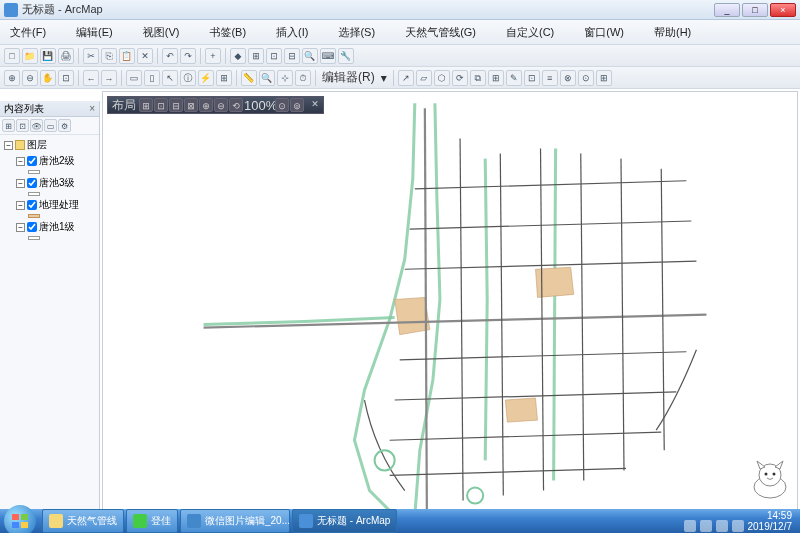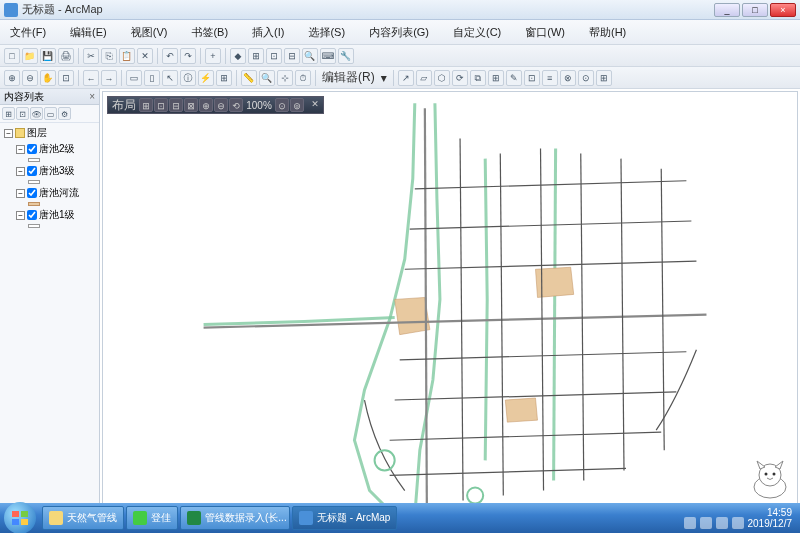--- a/index.html
+++ b/index.html
@@ -5,66 +5,66 @@
 * { margin: 0; padding: 0; box-sizing: border-box; }
 body { font-family: "Microsoft YaHei", Tahoma, sans-serif; font-size: 11px; width: 800px; height: 533px; overflow: hidden; background: #fff; position: relative; }
 
 .titlebar { height: 20px; background: linear-gradient(#eef4fb, #d7e4f2); display: flex; align-items: center; padding: 0 4px; border-bottom: 1px solid #b5c7de; }
 .titlebar .icon { width: 14px; height: 14px; background: #4a90d9; border-radius: 2px; margin-right: 4px; }
 .titlebar .title { flex: 1; color: #333; }
 .winbtns { display: flex; gap: 2px; }
 .winbtn { width: 26px; height: 14px; background: linear-gradient(#eef,#cce); border: 1px solid #9ab; border-radius: 2px; font-size: 9px; text-align: center; line-height: 12px; cursor: pointer; }
 .winbtn.close { background: linear-gradient(#f88,#d33); color: #fff; border-color: #a22; }
 
-.menubar { height: 18px; background: linear-gradient(#f7f9fc,#e9eef5); display: flex; align-items: center; padding: 12px 4px; gap: 12px; border-bottom: 1px solid #d0d8e2; }
+.menubar { height: 18px; background: linear-gradient(#f7f9fc,#e9eef5); display: flex; align-items: center; padding: 12px 4px; gap: 18px; border-bottom: 1px solid #d0d8e2; }
 .menubar span { padding: 1px 6px; cursor: pointer; color: #222; }
 
 .toolbar { height: 22px; background: linear-gradient(#f3f6fa,#e5eaf1); display: flex; align-items: center; padding: 0 4px; gap: 2px; border-bottom: 1px solid #d0d8e2; }
 .tbtn { width: 16px; height: 16px; background: #eef2f7; border: 1px solid #c5cfdb; border-radius: 2px; cursor: pointer; font-size: 9px; text-align: center; line-height: 14px; color: #456; }
 .tsep { width: 1px; height: 16px; background: #c5cfdb; margin: 0 2px; }
 .tlabel { font-size: 12px; color: #333; padding: 0 2px; }
 
 .workspace { display: flex; height: 441px; }
 
-.sidepanel { width: 100px; background: #f6f8fb; border-right: 1px solid #c5cfdb; display: flex; flex-direction: column; }
+.sidepanel { width: 100px; background: #f6f8fb; border-right: 1px solid #c5cfdb; display: flex; flex-direction: column; margin-top: 12px; }
 .sidepanel-head { height: 16px; background: linear-gradient(#e9eef5,#dde4ee); border-bottom: 1px solid #c5cfdb; padding: 0 4px; font-size: 10px; display: flex; align-items: center; justify-content: space-between; }
 .sidepanel-head .x { cursor: pointer; color: #666; }
 .mini-toolbar { height: 18px; display: flex; align-items: center; gap: 1px; padding: 0 2px; border-bottom: 1px solid #dde4ee; }
 .mini-toolbar .tbtn { width: 13px; height: 13px; font-size: 8px; }
 
 .tree { flex: 1; padding: 2px 2px; font-size: 10px; overflow: auto; }
 .tree-item { display: flex; align-items: center; gap: 2px; padding: 1px 0; cursor: pointer; }
 .tree-item.l0 { padding-left: 2px; }
 .tree-item.l1 { padding-left: 14px; }
 .tree-item.l2 { padding-left: 26px; }
 .tree-exp { width: 9px; height: 9px; border: 1px solid #888; font-size: 8px; text-align: center; line-height: 7px; background: #fff; }
 .tree-chk { width: 10px; height: 10px; }
 .tree-ico { width: 10px; height: 10px; background: #f5d87a; border: 1px solid #c0a040; }
 .tree-sym { width: 12px; height: 4px; background: #fff; border: 1px solid #999; }
 .tree-sym.tan { background: #e8c9a0; border-color: #c09060; }
 
 .mapview { flex: 1; background: #fff; position: relative; border: 1px solid #c5cfdb; margin: 2px; }
 .maptoolbar { position: absolute; top: 4px; left: 4px; height: 18px; background: linear-gradient(#4a5568,#2d3748); display: flex; align-items: center; gap: 1px; padding: 8px 2px; border: 1px solid #556; }
 .maptoolbar .tbtn { width: 14px; height: 14px; background: #556; border-color: #667; color: #ccc; }
-.maptoolbar .zoom { width: 30px; font-size: 10px; color: #ddd; text-align: center; }
+.maptoolbar .zoom { width: 30px; font-size: 13px; color: #ddd; text-align: center; }
 .maptoolbar .x { width: 12px; height: 12px; color: #ccc; cursor: pointer; text-align: center; font-size: 9px; margin-left: 4px; }
 
 .mapsvg { width: 100%; height: 100%; }
 .mapsvg .road { stroke: #555; stroke-width: 1.2; fill: none; }
 .mapsvg .road2 { stroke: #888; stroke-width: 2.2; fill: none; }
 .mapsvg .green { stroke: #7fc9a0; stroke-width: 3; fill: none; opacity: 0.8; }
 .mapsvg .block { fill: #e8c9a0; stroke: #c09060; stroke-width: 0.5; }
 
 .maptabs { position: absolute; bottom: 0; left: 0; height: 16px; display: flex; gap: 1px; padding: 0 4px; }
 .maptab { padding: 0 6px; font-size: 9px; background: #eef2f7; border: 1px solid #c5cfdb; border-bottom: none; cursor: pointer; display: flex; align-items: center; gap: 2px; }
 .maptab .icon { width: 8px; height: 8px; background: #7ab; border-radius: 1px; }
 
 .cat { position: absolute; right: 6px; bottom: 34px; width: 48px; height: 40px; }
 
-.taskbar { position: absolute; bottom: 0; left: 0; right: 0; height: 30px; background: linear-gradient(#6baae8,#3a7fce 40%,#2560a8); display: flex; align-items: center; padding: 8px 4px; gap: 2px; }
+.taskbar { position: absolute; bottom: 0; left: 0; right: 0; height: 24px; background: linear-gradient(#6baae8,#3a7fce 40%,#2560a8); display: flex; align-items: center; padding: 8px 4px; gap: 2px; }
 .start { width: 32px; height: 32px; border-radius: 50%; background: radial-gradient(circle at 35% 35%, #9fe0ff, #1e6fc0); display: flex; align-items: center; justify-content: center; cursor: pointer; margin-right: 4px; }
 .start-flag { width: 16px; height: 14px; position: relative; }
 .start-flag div { position: absolute; width: 7px; height: 6px; }
 .sf1 { top:0; left:0; background:#f65; }
 .sf2 { top:0; right:0; background:#7c4; }
 .sf3 { bottom:0; left:0; background:#48f; }
 .sf4 { bottom:0; right:0; background:#fc4; }
 .taskbtn { height: 24px; padding: 0 6px; background: linear-gradient(#7fb8ec,#4a8fd4); border: 1px solid #2a6fb0; border-radius: 2px; display: flex; align-items: center; gap: 4px; color: #fff; font-size: 10px; cursor: pointer; max-width: 110px; overflow: hidden; white-space: nowrap; }
 .taskbtn .ico { width: 14px; height: 14px; background: #fff; border-radius: 2px; flex-shrink: 0; }
 .taskbtn.active { background: linear-gradient(#3a7fc0,#2560a0); }
@@ -85,21 +85,21 @@
   </div>
 </div>
 
 <div class="menubar">
   <span>文件(F)</span>
   <span>编辑(E)</span>
   <span>视图(V)</span>
   <span>书签(B)</span>
   <span>插入(I)</span>
   <span>选择(S)</span>
-  <span>内容列表(G)</span>
+  <span>天然气管线(G)</span>
   <span>自定义(C)</span>
   <span>窗口(W)</span>
   <span>帮助(H)</span>
 </div>
 
 <div class="toolbar">
   <div class="tbtn">□</div>
   <div class="tbtn">📁</div>
   <div class="tbtn">💾</div>
   <div class="tbtn">🖨</div>
@@ -192,21 +192,21 @@
         <span class="tree-exp">−</span>
         <input type="checkbox" class="tree-chk" checked="" style="">
         <span>唐池3级</span>
       </div>
       <div class="tree-item l2">
           <span class="tree-sym"></span>
         </div>
       <div class="tree-item l1">
         <span class="tree-exp">−</span>
         <input type="checkbox" class="tree-chk" checked="" style="">
-        <span>唐池河流</span>
+        <span>地理处理</span>
       </div>
       <div class="tree-item l2">
           <span class="tree-sym tan"></span>
         </div>
       <div class="tree-item l1">
         <span class="tree-exp">−</span>
         <input type="checkbox" class="tree-chk" checked="" style="">
         <span>唐池1级</span>
       </div>
       <div class="tree-item l2">
@@ -296,22 +296,22 @@
   </div>
   <div class="taskbtn">
       <div class="ico" style="background:#f5d87a"></div>
       <span>天然气管线</span>
     </div>
   <div class="taskbtn">
       <div class="ico" style="background:#4c4"></div>
       <span>登佳</span>
     </div>
   <div class="taskbtn">
-      <div class="ico" style="background:#284"></div>
-      <span>管线数据录入(长...</span>
+      <div class="ico" style="background:#48c"></div>
+      <span>微信图片编辑_20...</span>
     </div>
   <div class="taskbtn active">
       <div class="ico" style="background:#4a90d9"></div>
       <span>无标题 - ArcMap</span>
     </div>
   <div class="tray">
     <div class="tico"></div>
     <div class="tico"></div>
     <div class="tico"></div>
     <div class="tico"></div>

